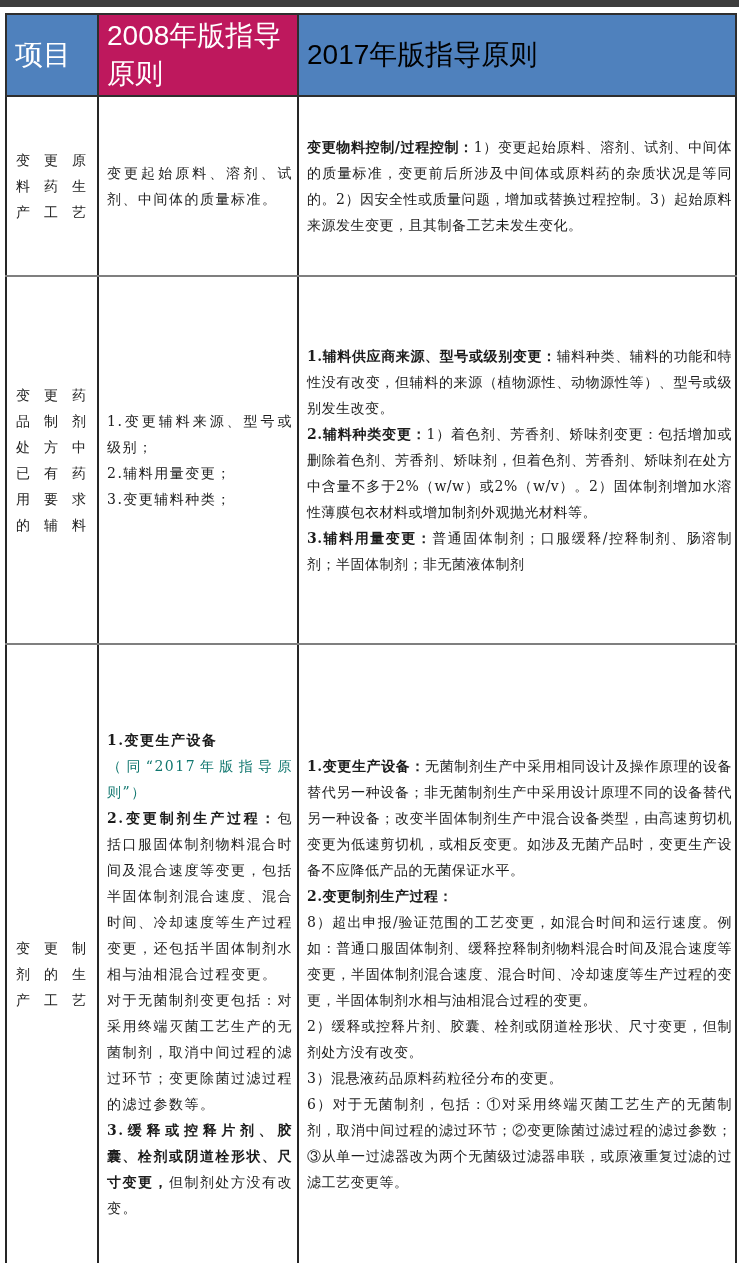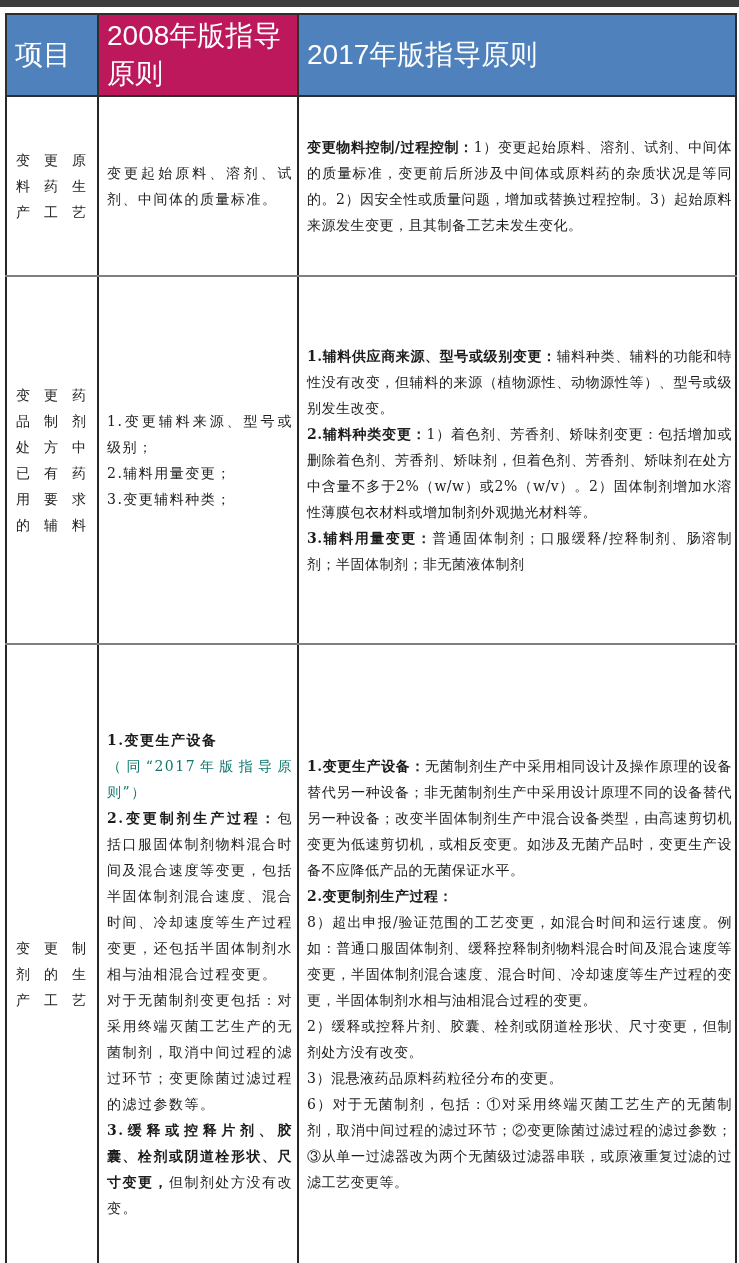--- a/index.html
+++ b/index.html
@@ -69,21 +69,21 @@
     <table class="cmp">
       <colgroup>
           <col class="c1">
           <col class="c2">
           <col class="c3">
         </colgroup>
       <thead>
         <tr>
           <th style="background: rgb(79, 129, 189); color: rgb(255, 255, 255);">项目</th>
           <th style="background: #be185d; color: rgb(255, 255, 255);">2008年版指导原则</th>
-          <th style="background: rgb(79, 129, 189); color: #ffffff;">2017年版指导原则</th>
+          <th style="background: rgb(79, 129, 189); color: #000000;">2017年版指导原则</th>
         </tr>
       </thead>
       <tbody>
           <tr class="r1">
             <td class="item">变更原料药生产工艺</td>
             <td class="c2008">
               <div class="para"><span>变更起始原料、溶剂、试剂、中间体的质量标准。</span></div>
             </td>
             <td class="c2017">
               <div class="para"><span class="bold">变更物料控制/过程控制：</span><span>1）变更起始原料、溶剂、试剂、中间体的质量标准，变更前后所涉及中间体或原料药的杂质状况是等同的。2）因安全性或质量问题，增加或替换过程控制。3）起始原料来源发生变更，且其制备工艺未发生变化。</span></div>

